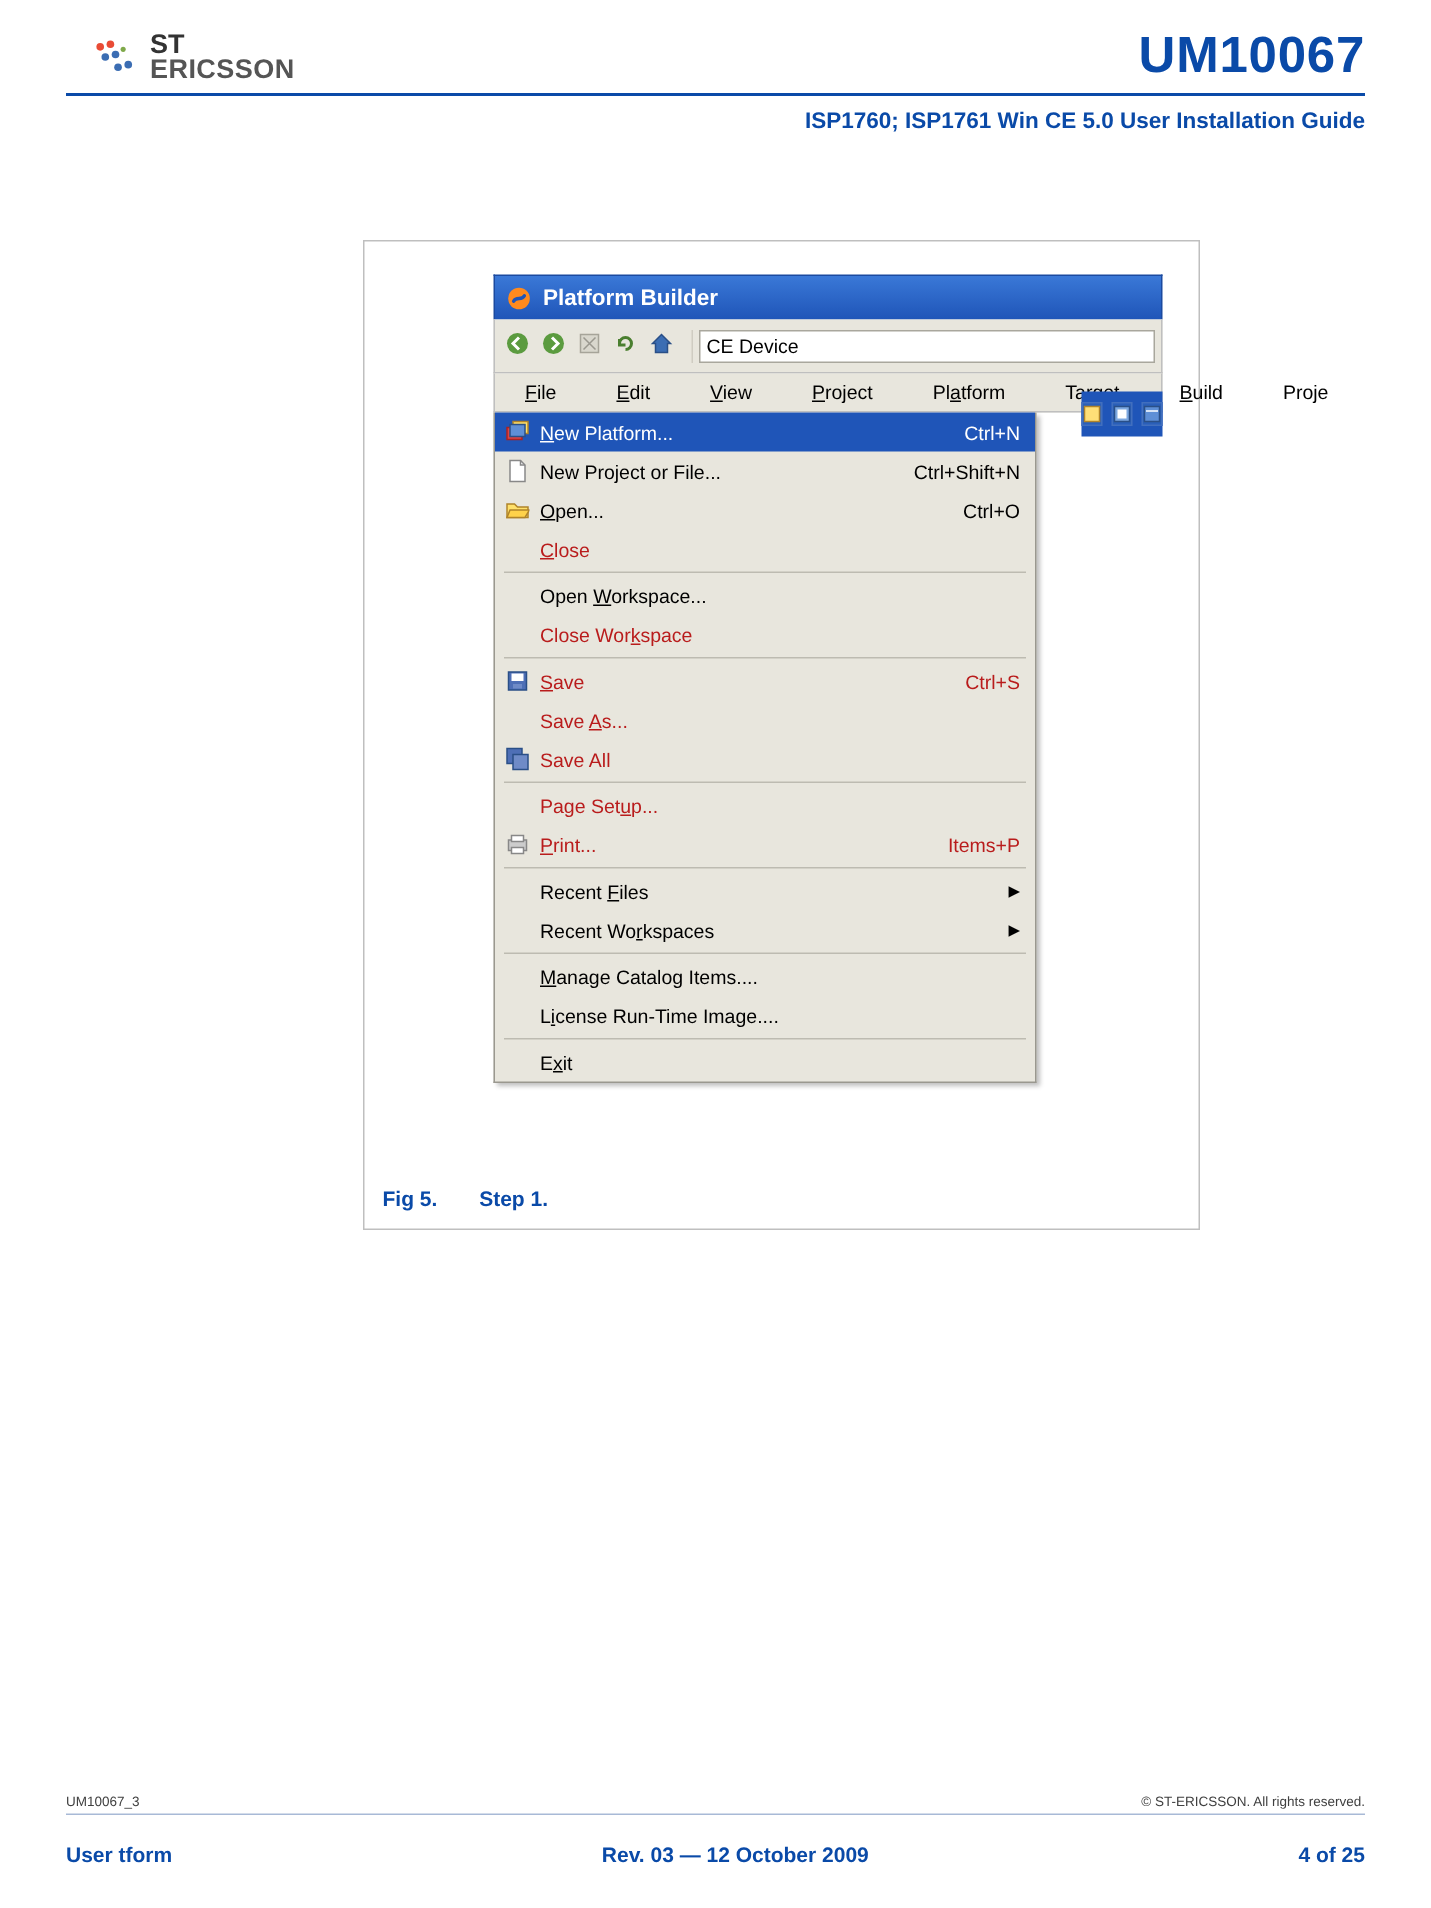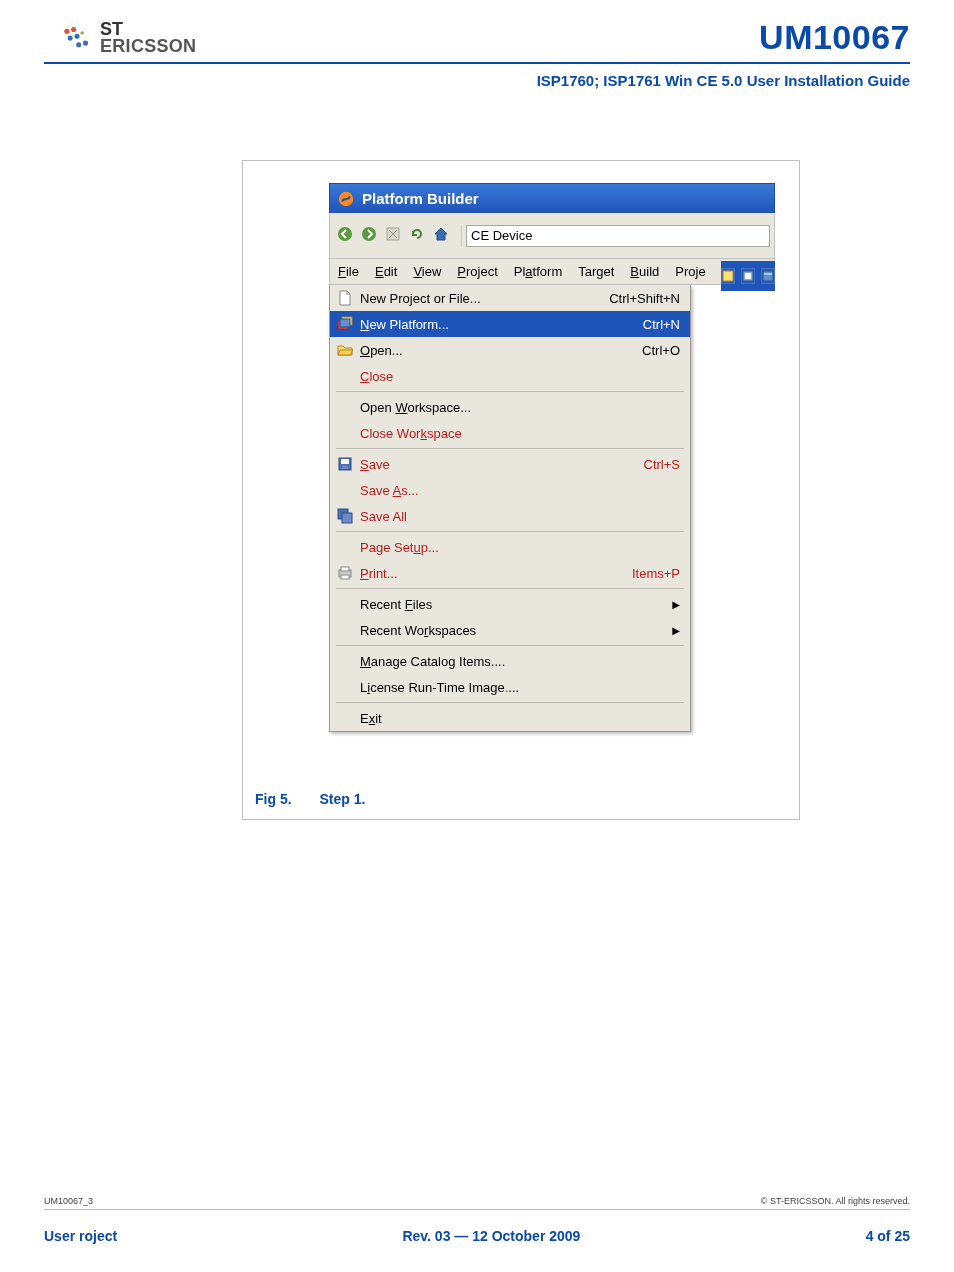--- a/index.html
+++ b/index.html
@@ -11,27 +11,27 @@
   .logo-text { font-size: 20px; font-weight: 700; color: #555; line-height: 0.9; }
   .logo-text .st { color: #333; font-size: 18px; }
   .logo-text .er { color: #555; font-size: 18px; letter-spacing: 0.3px; }
   .doc-code { color: #0a4aa8; font-size: 34px; font-weight: 700; letter-spacing: 0.5px; }
   .header-rule { position: absolute; top: 62px; left: 44px; right: 44px; height: 2px; background: #0a4aa8; }
   .subtitle { position: absolute; top: 72px; right: 44px; color: #0a4aa8; font-size: 15px; font-weight: 700; }
   .figure-wrap { position: absolute; top: 160px; left: 242px; width: 558px; height: 660px; border: 1px solid #bfbfbf; background: #fff; }
   .screenshot { position: absolute; top: 22px; left: 86px; width: 446px; }
   .win-title { display: flex; align-items: center; height: 30px; background: linear-gradient(#3a78d7,#1f55b8); color: #fff; font-family: Tahoma, Arial, sans-serif; font-size: 15px; font-weight: 700; padding-left: 6px; border: 1px solid #1b4aa0; border-bottom: none; }
   .win-title .pb-icon { width: 20px; height: 20px; margin-right: 6px; display: inline-flex; align-items: center; justify-content: center; }
-  .toolbar { display: flex; align-items: center; height: 46px; background: #e8e6dd; border: 1px solid #bfbfbf; border-top: none; gap: 2px; padding: 2px 4px; }
+  .toolbar { display: flex; align-items: center; height: 36px; background: #e8e6dd; border: 1px solid #bfbfbf; border-top: none; gap: 2px; padding: 2px 4px; }
   .tool-btn { width: 22px; height: 22px; background: #e8e6dd; border: 0; display: inline-flex; align-items: center; justify-content: center; }
   .tool-btn svg { width: 16px; height: 16px; }
   .tool-sep { width: 6px; height: 22px; border-right: 1px solid #cfccc2; margin: 0 2px; }
   .addr { flex: 1; height: 22px; background: #fff; border: 1px solid #a9a79d; font-family: Tahoma, Arial, sans-serif; font-size: 13px; padding: 2px 4px; color: #000; }
   .menubar { display: flex; align-items: center; height: 26px; background: #e8e6dd; border: 1px solid #bfbfbf; border-top: none; font-family: Tahoma, Arial, sans-serif; font-size: 13px; }
-  .menubar .mitem { padding: 4px 8px; }
+  .menubar .mitem { padding: 4px 20px; }
   .menubar .mitem .u { text-decoration: underline; }
   .menu { width: 362px; background: #e8e6dd; border: 1px solid #9a988f; border-top: none; box-shadow: 2px 2px 3px rgba(0,0,0,0.25); font-family: Tahoma, Arial, sans-serif; font-size: 13px; }
   .menu-row { position: relative; display: flex; align-items: center; height: 26px; padding-left: 30px; padding-right: 10px; }
   .menu-row .icon { position: absolute; left: 6px; width: 18px; height: 18px; display: inline-flex; align-items: center; justify-content: center; }
   .menu-row .lbl { flex: 1; }
   .menu-row .u { text-decoration: underline; }
   .menu-row .sc { color: inherit; }
   .menu-row .arrow { width: 10px; text-align: right; color: #000; font-size: 10px; }
   .menu-row.hl { background: #1f55b8; color: #fff; }
   .menu-row.dis { color: #b91c1c; }
@@ -147,40 +147,40 @@
           </span>
         <span class="sq">
             <svg width="12" height="12" viewBox="0 0 12 12">
               <rect x="1" y="1" width="10" height="10" fill="#5e8fd6" stroke="#2a4f87"></rect>
               <path d="M2 4 L10 4" stroke="#fff"></path>
             </svg>
           </span>
       </div>
 
       <div class="menu" id="file-menu">
-          <div class="menu-row">
-            <span class="icon">
-              <svg width="16" height="16" viewBox="0 0 16 16">
-                <path d="M3 1 H10 L13 4 V15 H3 Z" fill="#fff" stroke="#888"></path>
-                <path d="M10 1 V4 H13" fill="none" stroke="#888"></path>
-              </svg>
-            </span>
-            <span class="lbl">New Project or File...</span>
-            <span class="sc">Ctrl+Shift+N</span>
-          </div>
           <div class="menu-row hl">
             <span class="icon">
               <svg width="16" height="16" viewBox="0 0 16 16">
                 <rect x="1" y="5" width="10" height="8" fill="#d44" stroke="#a22"></rect>
                 <rect x="5" y="1" width="10" height="8" fill="#ffe16b" stroke="#b0842a"></rect>
                 <rect x="3" y="3" width="10" height="8" fill="#5e8fd6" stroke="#2a4f87"></rect>
               </svg>
             </span>
             <span class="lbl"><span class="u">N</span>ew Platform...</span>
             <span class="sc">Ctrl+N</span>
+          </div>
+          <div class="menu-row">
+            <span class="icon">
+              <svg width="16" height="16" viewBox="0 0 16 16">
+                <path d="M3 1 H10 L13 4 V15 H3 Z" fill="#fff" stroke="#888"></path>
+                <path d="M10 1 V4 H13" fill="none" stroke="#888"></path>
+              </svg>
+            </span>
+            <span class="lbl">New Project or File...</span>
+            <span class="sc">Ctrl+Shift+N</span>
           </div>
           <div class="menu-row">
             <span class="icon">
               <svg width="16" height="16" viewBox="0 0 16 16">
                 <path d="M1 4 H6 L8 6 H15 V13 H1 Z" fill="#ffe16b" stroke="#b0842a"></path>
                 <path d="M3 8 H16 L13 13 H1 Z" fill="#ffd24a" stroke="#b0842a"></path>
               </svg>
             </span>
             <span class="lbl"><span class="u">O</span>pen...</span>
             <span class="sc">Ctrl+O</span>
@@ -260,17 +260,17 @@
     <div class="fig-caption">
       <span>Fig 5.</span>
       <span class="lbl2">Step 1.</span>
     </div>
   </div>
 
   <div class="footer-left-top">UM10067_3</div>
   <div class="footer-right-top">© ST-ERICSSON. All rights reserved.</div>
   <div class="footer-line"></div>
   <div class="footer-bottom">
-    <span class="um">User roject</span>
+    <span class="um">User tform</span>
     <span class="rev">Rev. 03 — 12 October 2009</span>
     <span class="pg">4 of 25</span>
   </div>
 </div>
 
 </body></html>

